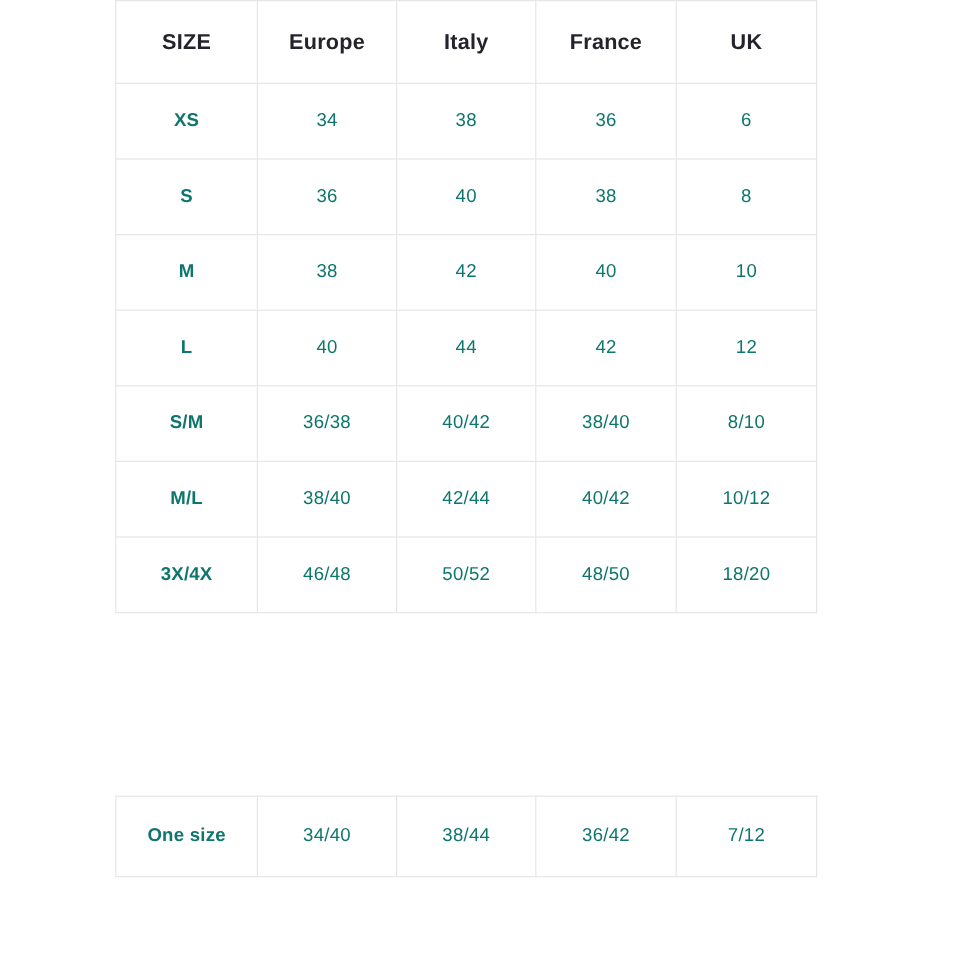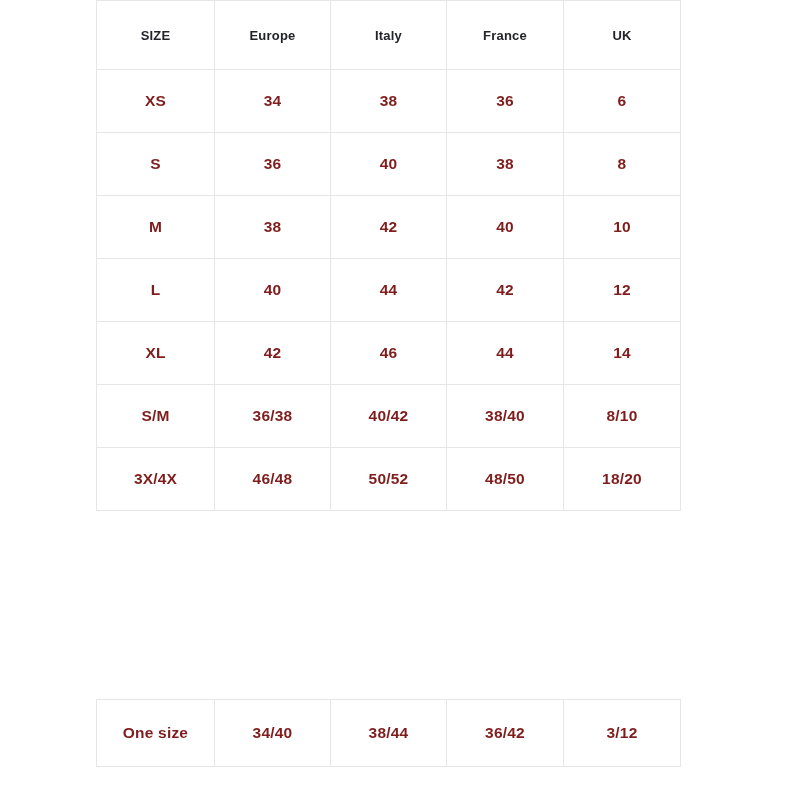--- a/index.html
+++ b/index.html
@@ -19,33 +19,33 @@
     width: 800px;
     height: 800px;
     box-sizing: border-box;
   }
   .table-wrap {
     position: absolute;
     left: 96px;
     width: 584px;
   }
   #main-table-wrap { top: 0px; }
-  #secondary-table-wrap { top: 663px; margin-top: 36px; }
+  #secondary-table-wrap { top: 663px; }
 
   table.size-table {
     border-collapse: collapse;
     width: 100%;
     table-layout: fixed;
   }
   table.size-table td {
     border: 1px solid #e6e6e8;
     text-align: center;
     vertical-align: middle;
     font-size: 15.5px;
-    color: #7f1d1d;
+    color: #0f766e;
     padding: 0;
     letter-spacing: 0.2px;
   }
   
   col.c0 { width: 118px; }
   col.c1 { width: 116px; }
   col.c2 { width: 116px; }
   col.c3 { width: 117px; }
   col.c4 { width: 117px; }
 
@@ -53,24 +53,24 @@
   #main-table tr:first-child { height: 69px; }
   #secondary-table tr { height: 67px; }
 
   td.label {
     font-weight: bold;
     color: #23232b;
   }
   #main-table tr:first-child td {
     font-weight: bold;
     color: #23232b;
-    font-size: 13px;
+    font-size: 18px;
   }
   td.value {
-    font-weight: bold;
+    font-weight: normal;
   }
 </style>
 </head>
 <body>
 
 <div class="page">
 
   <div class="table-wrap" id="main-table-wrap">
     <table class="size-table" id="main-table">
       <colgroup>
@@ -111,32 +111,32 @@
           <td class="value">10</td>
         </tr>
         <tr>
           <td class="label">L</td>
           <td class="value">40</td>
           <td class="value">44</td>
           <td class="value">42</td>
           <td class="value">12</td>
         </tr>
         <tr>
-          <td class="label">XL</td>
-          <td class="value">42</td>
-          <td class="value">46</td>
-          <td class="value">44</td>
-          <td class="value">14</td>
-        </tr>
-        <tr>
           <td class="label">S/M</td>
           <td class="value">36/38</td>
           <td class="value">40/42</td>
           <td class="value">38/40</td>
           <td class="value">8/10</td>
+        </tr>
+        <tr>
+          <td class="label">M/L</td>
+          <td class="value">38/40</td>
+          <td class="value">42/44</td>
+          <td class="value">40/42</td>
+          <td class="value">10/12</td>
         </tr>
         <tr>
           <td class="label">3X/4X</td>
           <td class="value">46/48</td>
           <td class="value">50/52</td>
           <td class="value">48/50</td>
           <td class="value">18/20</td>
         </tr>
       </tbody>
     </table>
@@ -150,19 +150,19 @@
           <col class="c2">
           <col class="c3">
           <col class="c4">
       </colgroup>
       <tbody>
         <tr>
           <td class="label">One size</td>
           <td class="value">34/40</td>
           <td class="value">38/44</td>
           <td class="value">36/42</td>
-          <td class="value">3/12</td>
+          <td class="value">7/12</td>
         </tr>
       </tbody>
     </table>
   </div>
 
 </div>
 
 </body></html>

